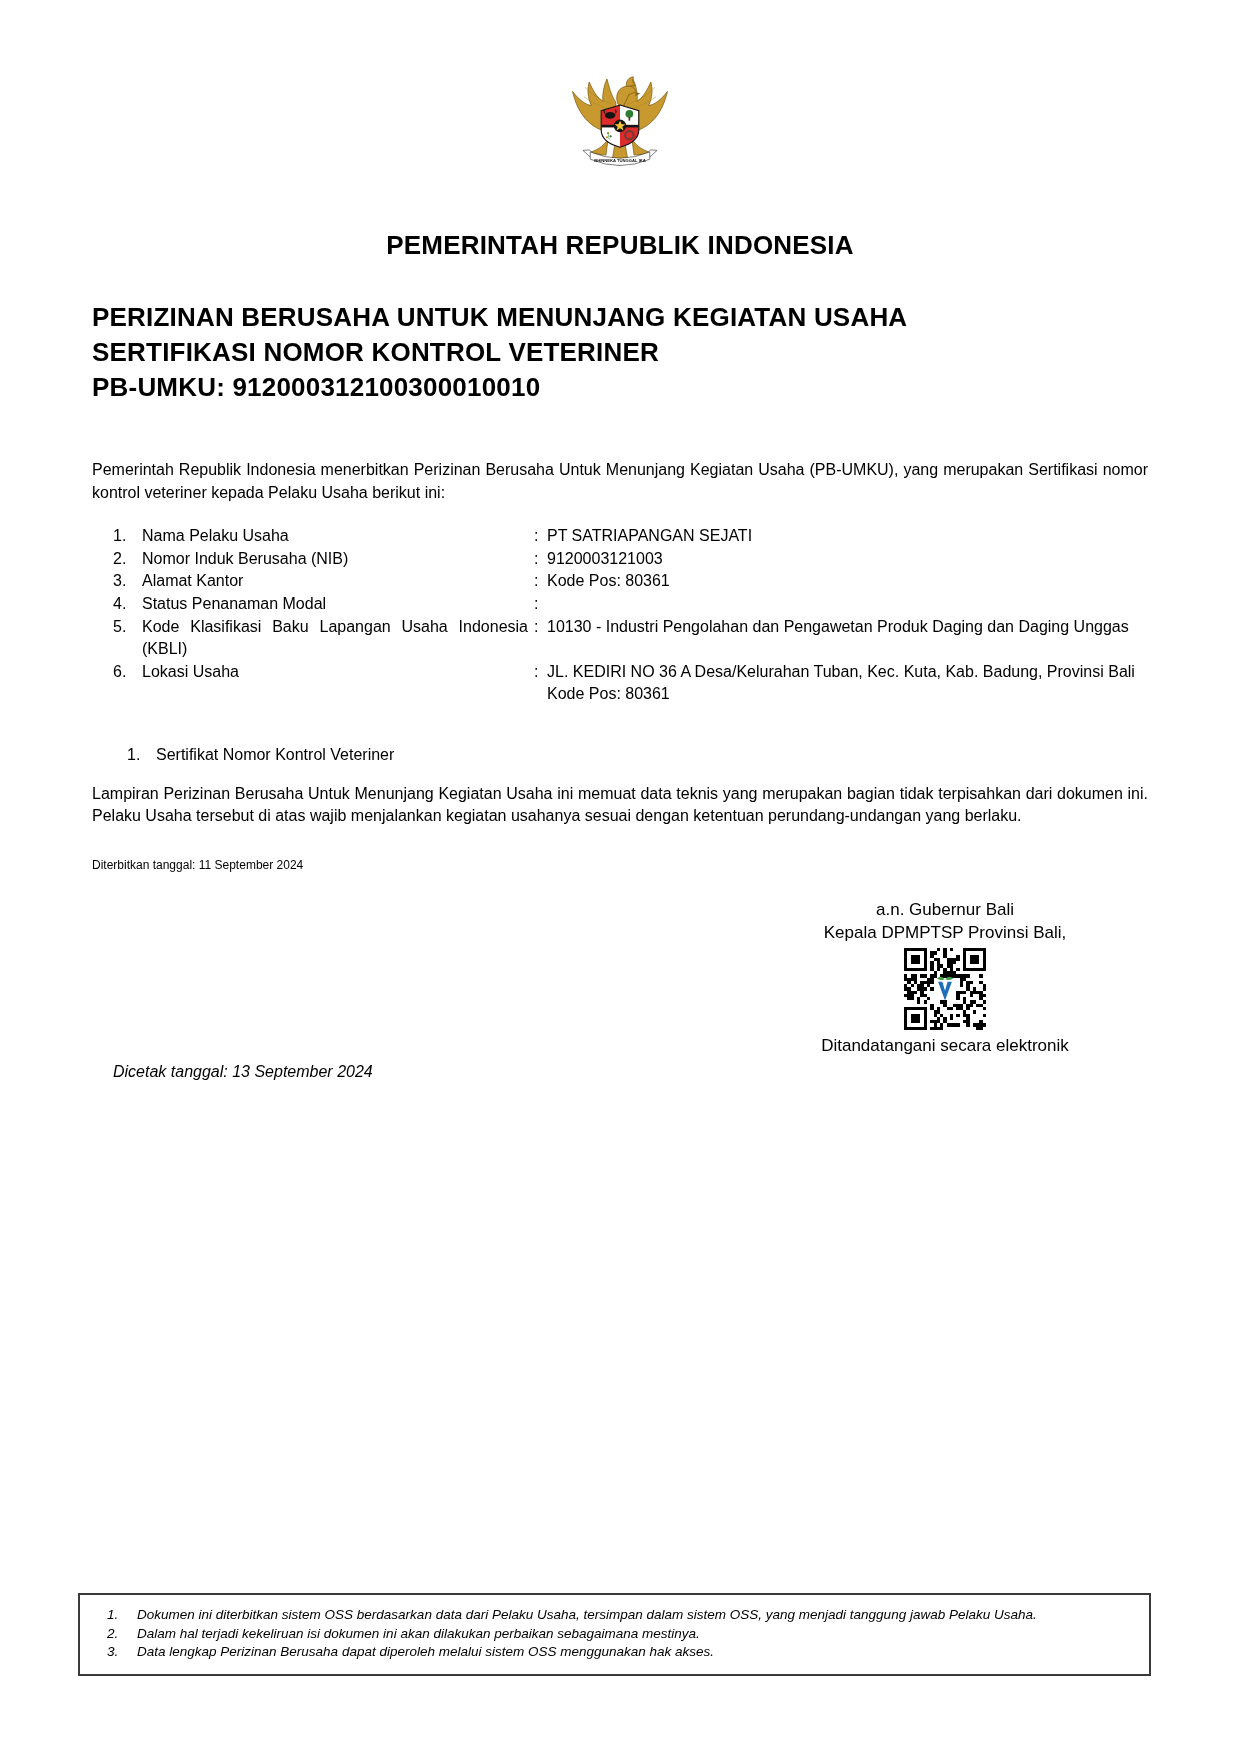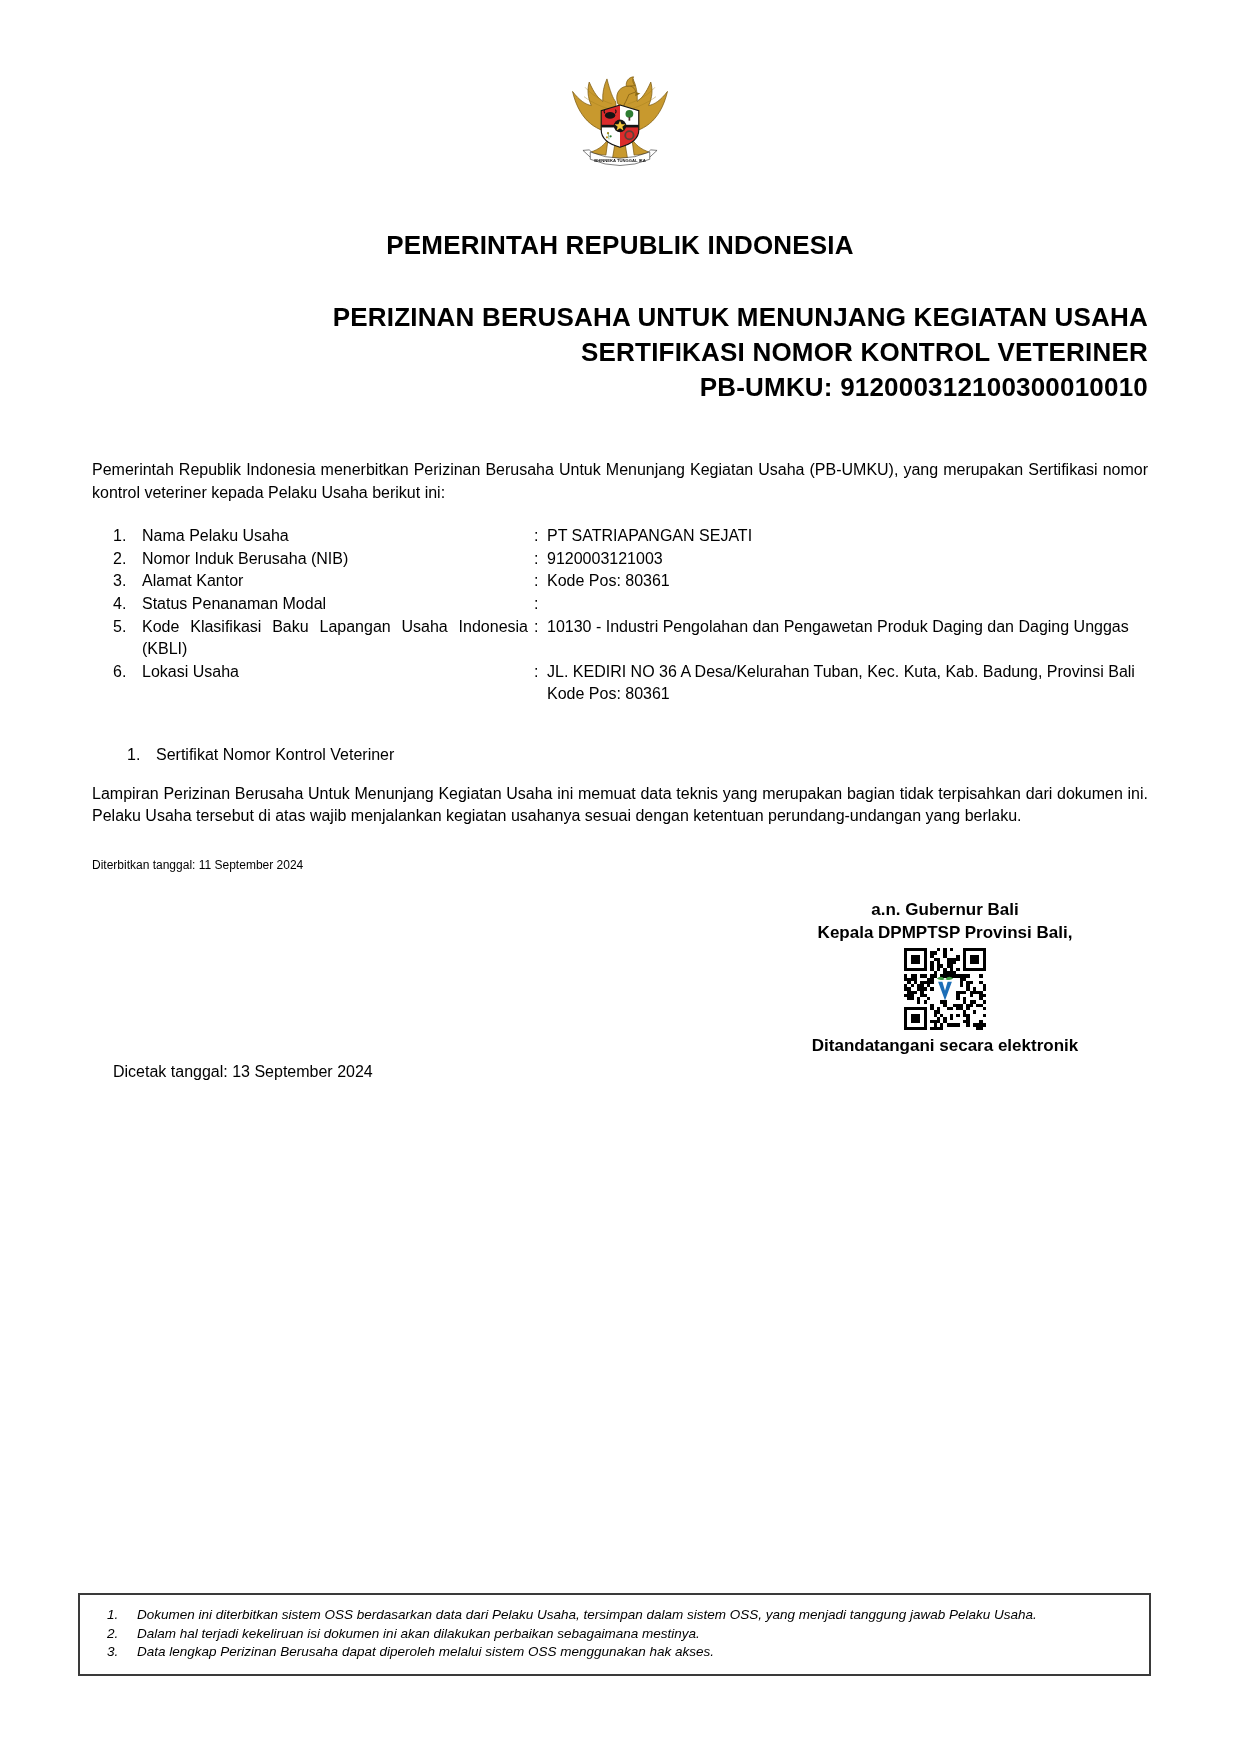--- a/index.html
+++ b/index.html
@@ -18,21 +18,21 @@
   .emblem svg { display: block; width: 100%; height: 100%; }
   .gov-title {
     margin-top: 44px;
     text-align: center;
     font-size: 26px; font-weight: 700;
     line-height: 30px;
     letter-spacing: 0.2px;
   }
   .doc-title {
     margin-top: 40px;
-    text-align: right;
+    text-align: left;
     font-size: 26px; font-weight: 700;
     line-height: 35px;
     letter-spacing: 0.2px;
   }
   .intro {
     margin-top: 54px;
     font-size: 16px; line-height: 22.6px;
     text-align: justify;
   }
   .fields { margin-top: 21px; font-size: 16px; line-height: 22.6px; }
@@ -49,25 +49,25 @@
   .closing {
     margin-top: 16px;
     font-size: 16px; line-height: 22.6px;
     text-align: justify;
   }
   .issued { margin-top: 26px; font-size: 12px; line-height: 22.6px; }
   .signature {
     width: 310px;
     margin: 22px 48px 0 auto;
     text-align: center;
-    font-size: 17px; font-weight: 700; line-height: 23px;
+    font-size: 17px; font-weight: 400; line-height: 23px;
   }
   .qr-wrap { width: 82px; height: 82px; margin: 4px auto; }
   .qr-wrap svg { display: block; width: 100%; height: 100%; }
-  .printed { margin-top: 4px; margin-left: 21px; font-size: 16px; line-height: 22.6px; }
+  .printed { margin-top: 4px; margin-left: 21px; font-size: 16px; line-height: 22.6px; font-style: italic; }
   .footer-box {
     position: absolute;
     left: 78px; top: 1576px;
     width: 1073px; height: 83px;
     border: 2px solid #3a3a3a;
     padding: 11px 18px 0 27px;
     font-size: 13.5px; font-style: italic; line-height: 18.6px;
   }
   .note-row { display: flex; }
   .n-no { flex: none; width: 30px; }

